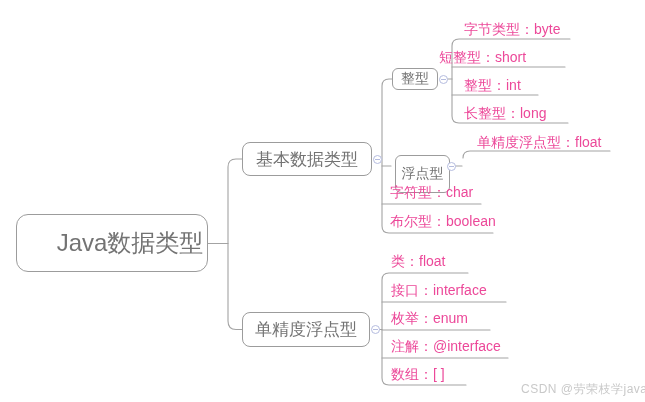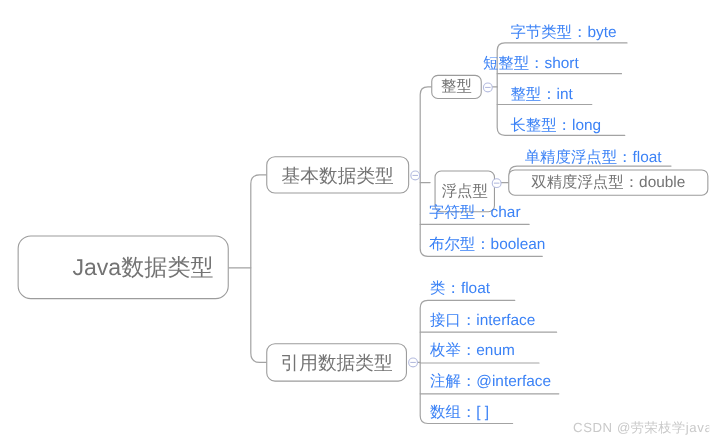--- a/index.html
+++ b/index.html
@@ -6,26 +6,26 @@
   .canvas{
     position:relative;width:645px;height:402px;background:#ffffff;overflow:hidden;
     font-family:"Liberation Sans","DejaVu Sans",sans-serif;color:#2e2e2e;
   }
   svg.wires{position:absolute;left:0;top:0;}
   .box{
     position:absolute;box-sizing:border-box;border:1px solid #9c9c9c;border-radius:8px;
     background:#fff;display:flex;align-items:center;justify-content:center;
     color:#737373;white-space:nowrap;cursor:default;
   }
-  .root{border-radius:12px;font-size:21px;padding-left:36px;}
+  .root{border-radius:12px;font-size:24px;padding-left:36px;}
   .lvl1{font-size:17px;}
   .lvl2{font-size:14px;border-radius:6px;}
   .leaf{
     position:absolute;height:18px;line-height:18px;font-size:14px;white-space:nowrap;
-    color:#3b82f6;cursor:default;
+    color:#ec4899;cursor:default;
   }
   .dot{
     position:absolute;width:9px;height:9px;border-radius:50%;
     border:1px solid #b5bcdf;background:#fff;box-sizing:border-box;
     display:flex;align-items:center;justify-content:center;
   }
   .dash{display:block;width:5px;height:1px;background:#b5bcdf;}
   .watermark{
     position:absolute;left:521px;top:381px;font-size:12px;color:#c9c9c9;
     white-space:nowrap;letter-spacing:0.5px;
@@ -57,27 +57,26 @@
     <path d="M468,273 H389 Q382,273 382,280 V378 Q382,385 389,385 H466"></path>
     <path d="M382,302 H506"></path>
     <path d="M382,330 H490"></path>
     <path d="M382,358 H508"></path>
   </svg>
 
   <div class="box root" style="left:16px;top:214px;width:192px;height:58px;">Java数据类型</div>
 
   <div class="box lvl1" style="left:242px;top:142px;width:130px;height:34px;">基本数据类型</div>
 
-  <div class="box lvl1" style="left:242px;top:312px;width:128px;height:35px;">引用数据类型</div>
+  <div class="box lvl1" style="left:242px;top:312px;width:128px;height:35px;">单精度浮点型</div>
 
   <div class="box lvl2" style="left:392px;top:68px;width:46px;height:22px;">整型</div>
 
   <div class="box lvl2" style="left:395px;top:155px;width:55px;height:38px;">浮点型</div>
 
-  <div class="box lvl2" style="left:462px;top:154px;width:182px;height:24px;">双精度浮点型：double</div>
 
   <div class="dot" style="left:373px;top:154.5px;">
     <span class="dash"></span>
   </div>
   <div class="dot" style="left:438.5px;top:74.5px;">
     <span class="dash"></span>
   </div>
   <div class="dot" style="left:446.5px;top:161.5px;">
     <span class="dash"></span>
   </div>

